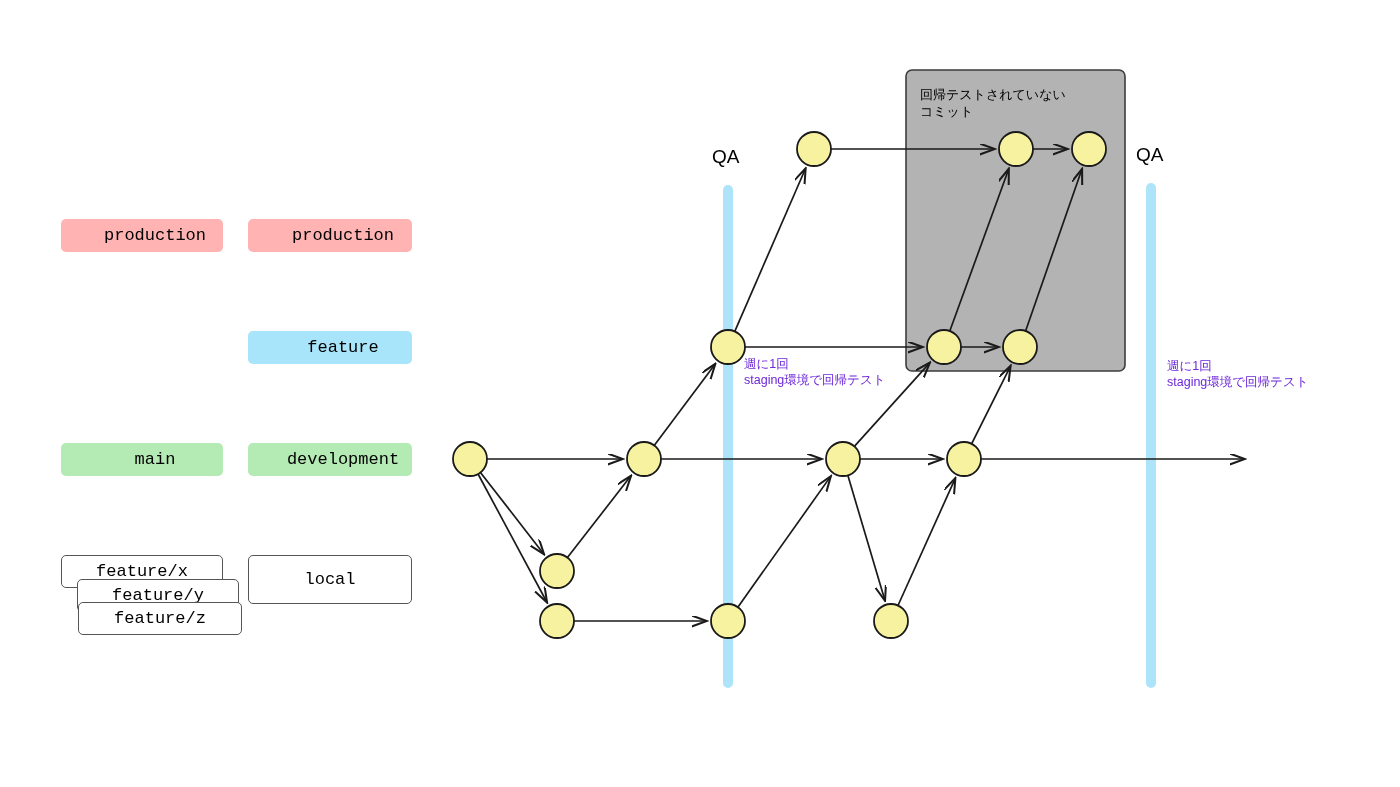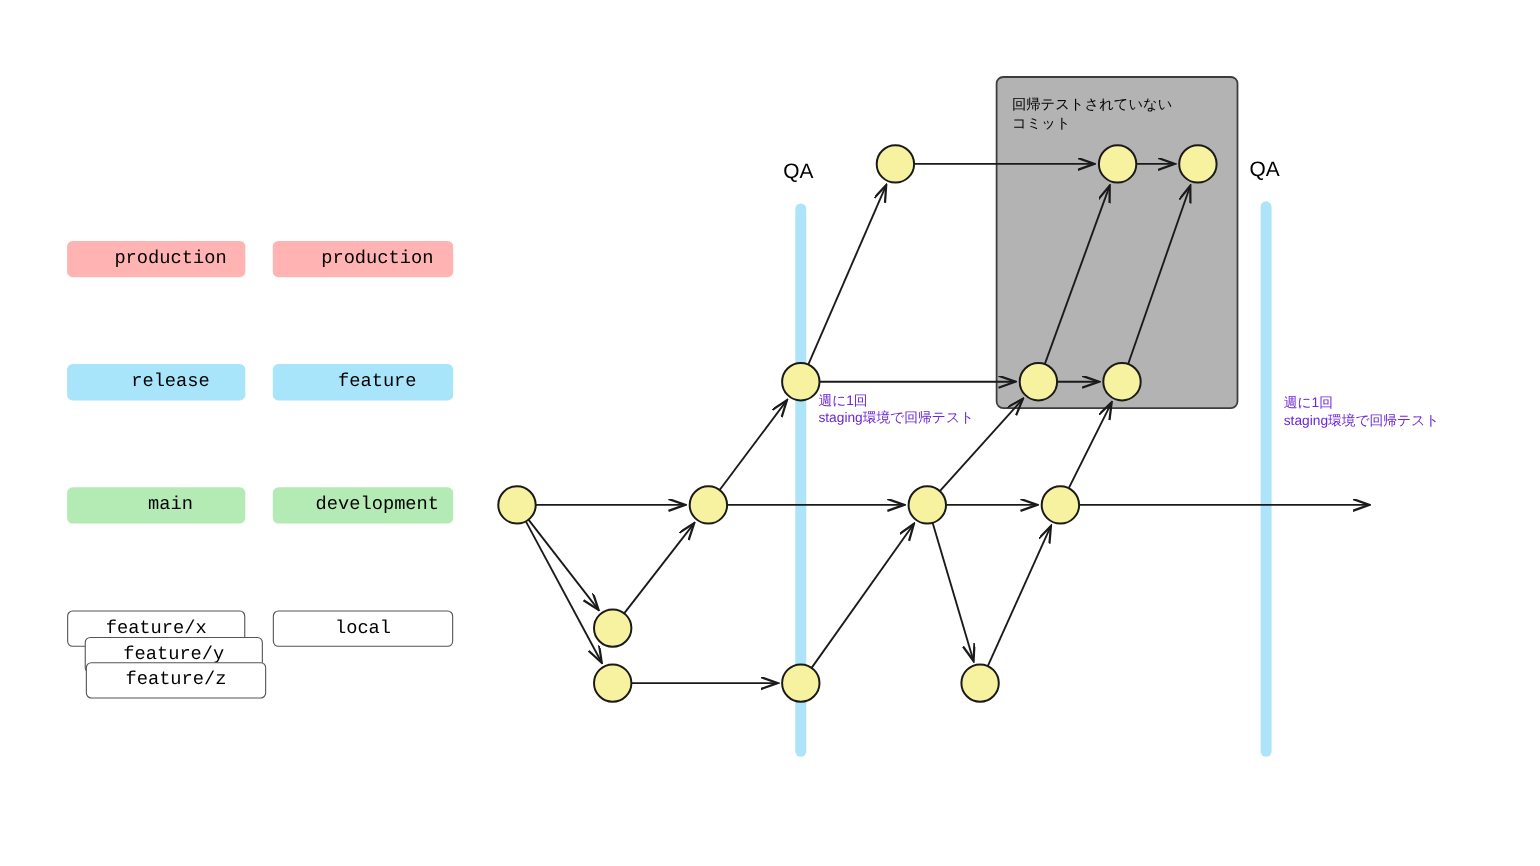--- a/index.html
+++ b/index.html
@@ -136,23 +136,20 @@
       </g>
   </svg>
 
   <div class="legend-box filled" style="left: 61px; top: 219px; width: 162px; height: 33px; background: rgb(255, 179, 179);">
     <span>production</span>
   </div>
   <div class="legend-box filled" style="left: 248px; top: 219px; width: 164px; height: 33px; background: rgb(255, 179, 179);">
     <span>production</span>
   </div>
 
-  <div class="legend-box filled" style="left: 61px; top: 331px; width: 162px; height: 33px; background: rgb(168, 228, 250);">
-    <span>release</span>
-  </div>
   <div class="legend-box filled" style="left: 248px; top: 331px; width: 164px; height: 33px; background: rgb(168, 228, 250);">
     <span>feature</span>
   </div>
 
   <div class="legend-box filled" style="left: 248px; top: 443px; width: 164px; height: 33px; background: rgb(180, 234, 180);">
     <span>development</span>
   </div>
   <div class="legend-box filled" style="left: 61px; top: 443px; width: 162px; height: 33px; background: rgb(180, 234, 180);">
     <span>main</span>
   </div>
@@ -160,21 +157,21 @@
   <div class="legend-box outline" style="left: 61px; top: 555px; width: 162px; height: 33px; z-index: 1; background: rgb(255, 255, 255); border-color: rgb(85, 85, 85);">
     <span>feature/x</span>
   </div>
   <div class="legend-box outline" style="left: 77px; top: 579px; width: 162px; height: 33px; z-index: 2; background: rgb(255, 255, 255); border-color: rgb(85, 85, 85);">
     <span>feature/y</span>
   </div>
   <div class="legend-box outline" style="left: 78px; top: 602px; width: 164px; height: 33px; z-index: 3; background: rgb(255, 255, 255); border-color: rgb(85, 85, 85);">
     <span>feature/z</span>
   </div>
 
-  <div class="legend-box outline" style="left: 248px; top: 555px; width: 164px; height: 33px; background: rgb(255, 255, 255); border-color: rgb(85, 85, 85);">
+  <div class="legend-box outline" style="left: 248px; top: 555px; width: 164px; height: 49px; background: rgb(255, 255, 255); border-color: rgb(85, 85, 85);">
     <span>local</span>
   </div>
 
   <div class="qa-label" style="left:712px; top:146px;">QA</div>
   <div class="qa-label" style="left:1136px; top:144px;">QA</div>
 
   <div class="anno" style="left:744px; top:356px;">週に1回
 staging環境で回帰テスト</div>
 
   <div class="anno" style="left:1167px; top:358px;">週に1回

